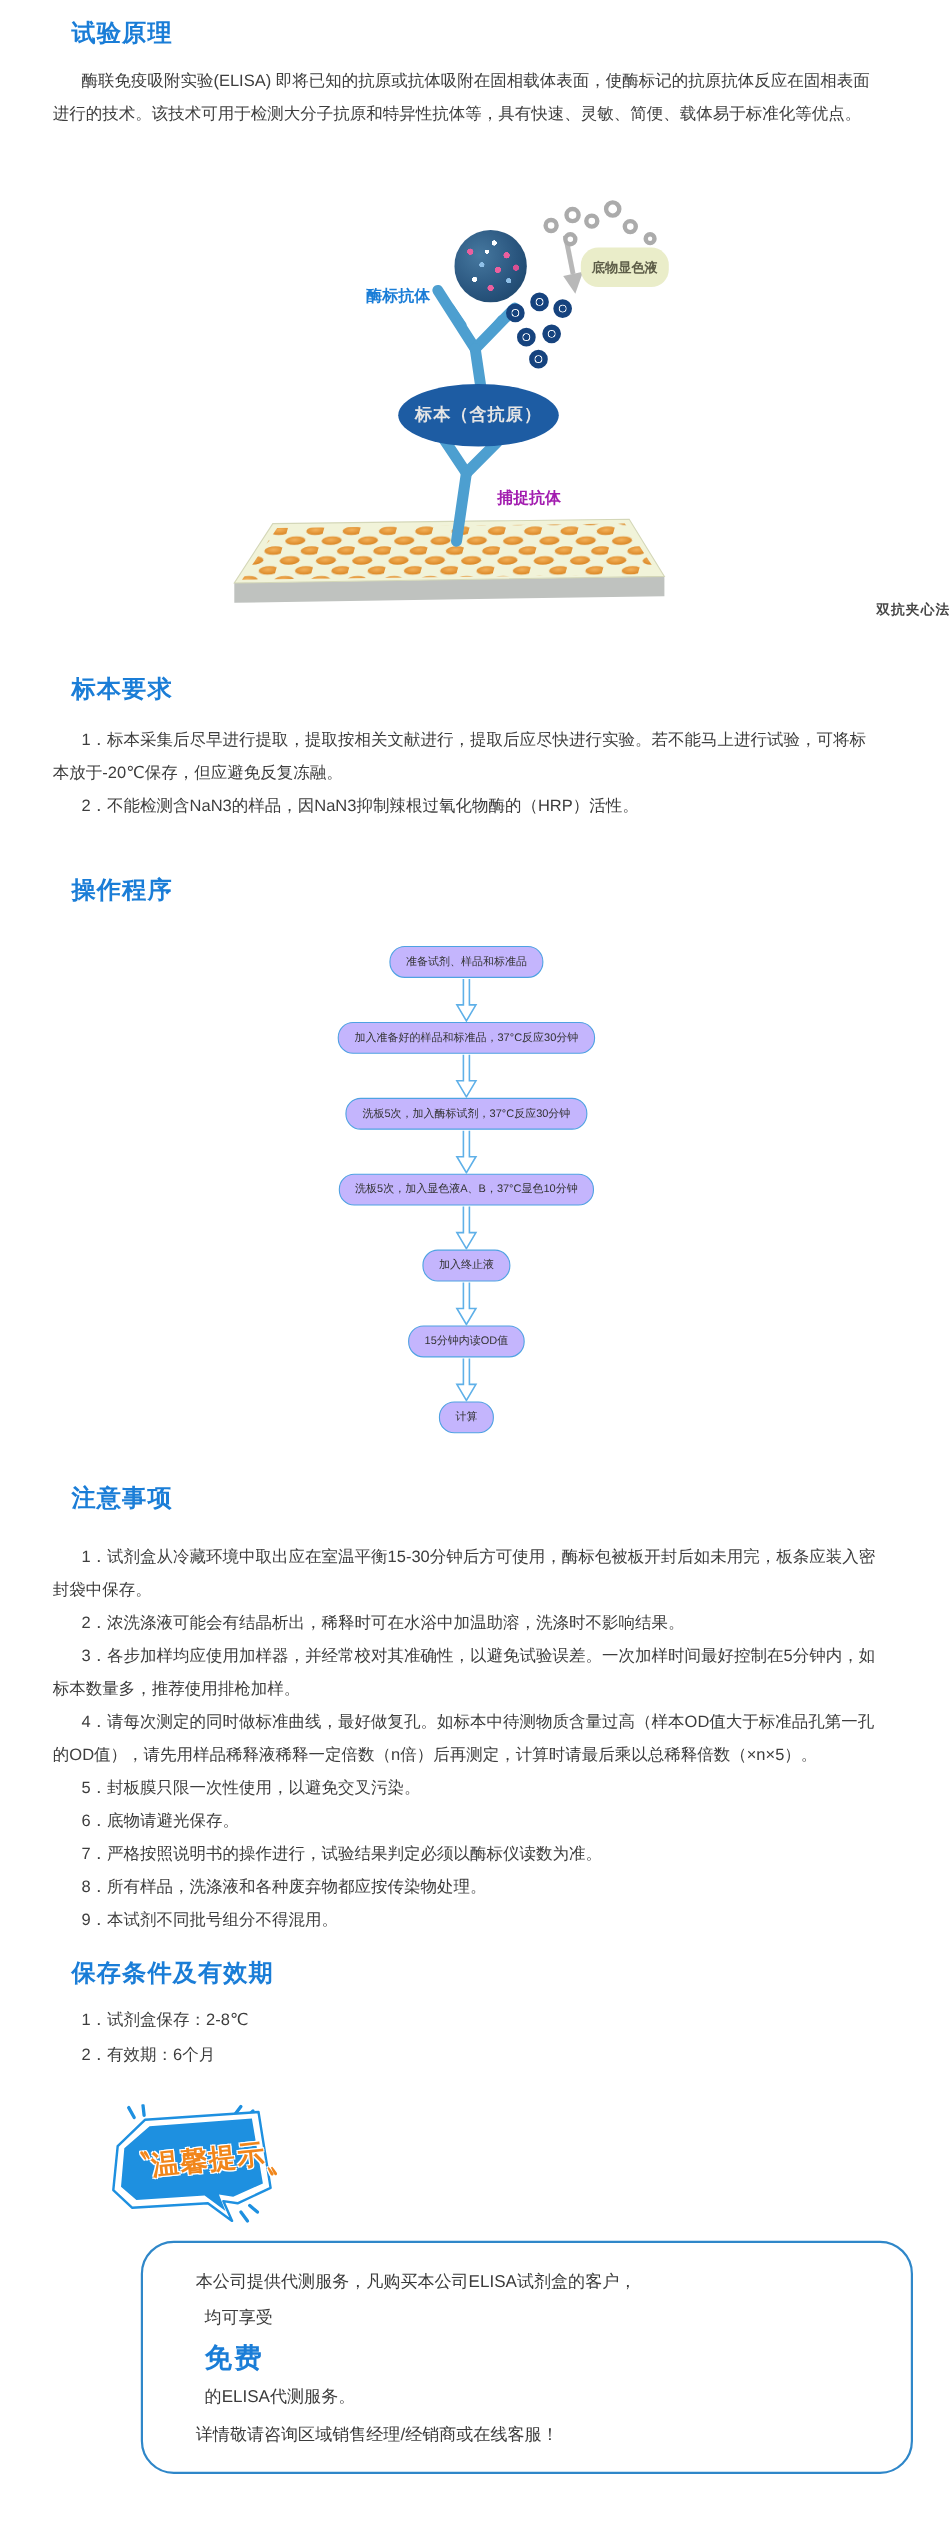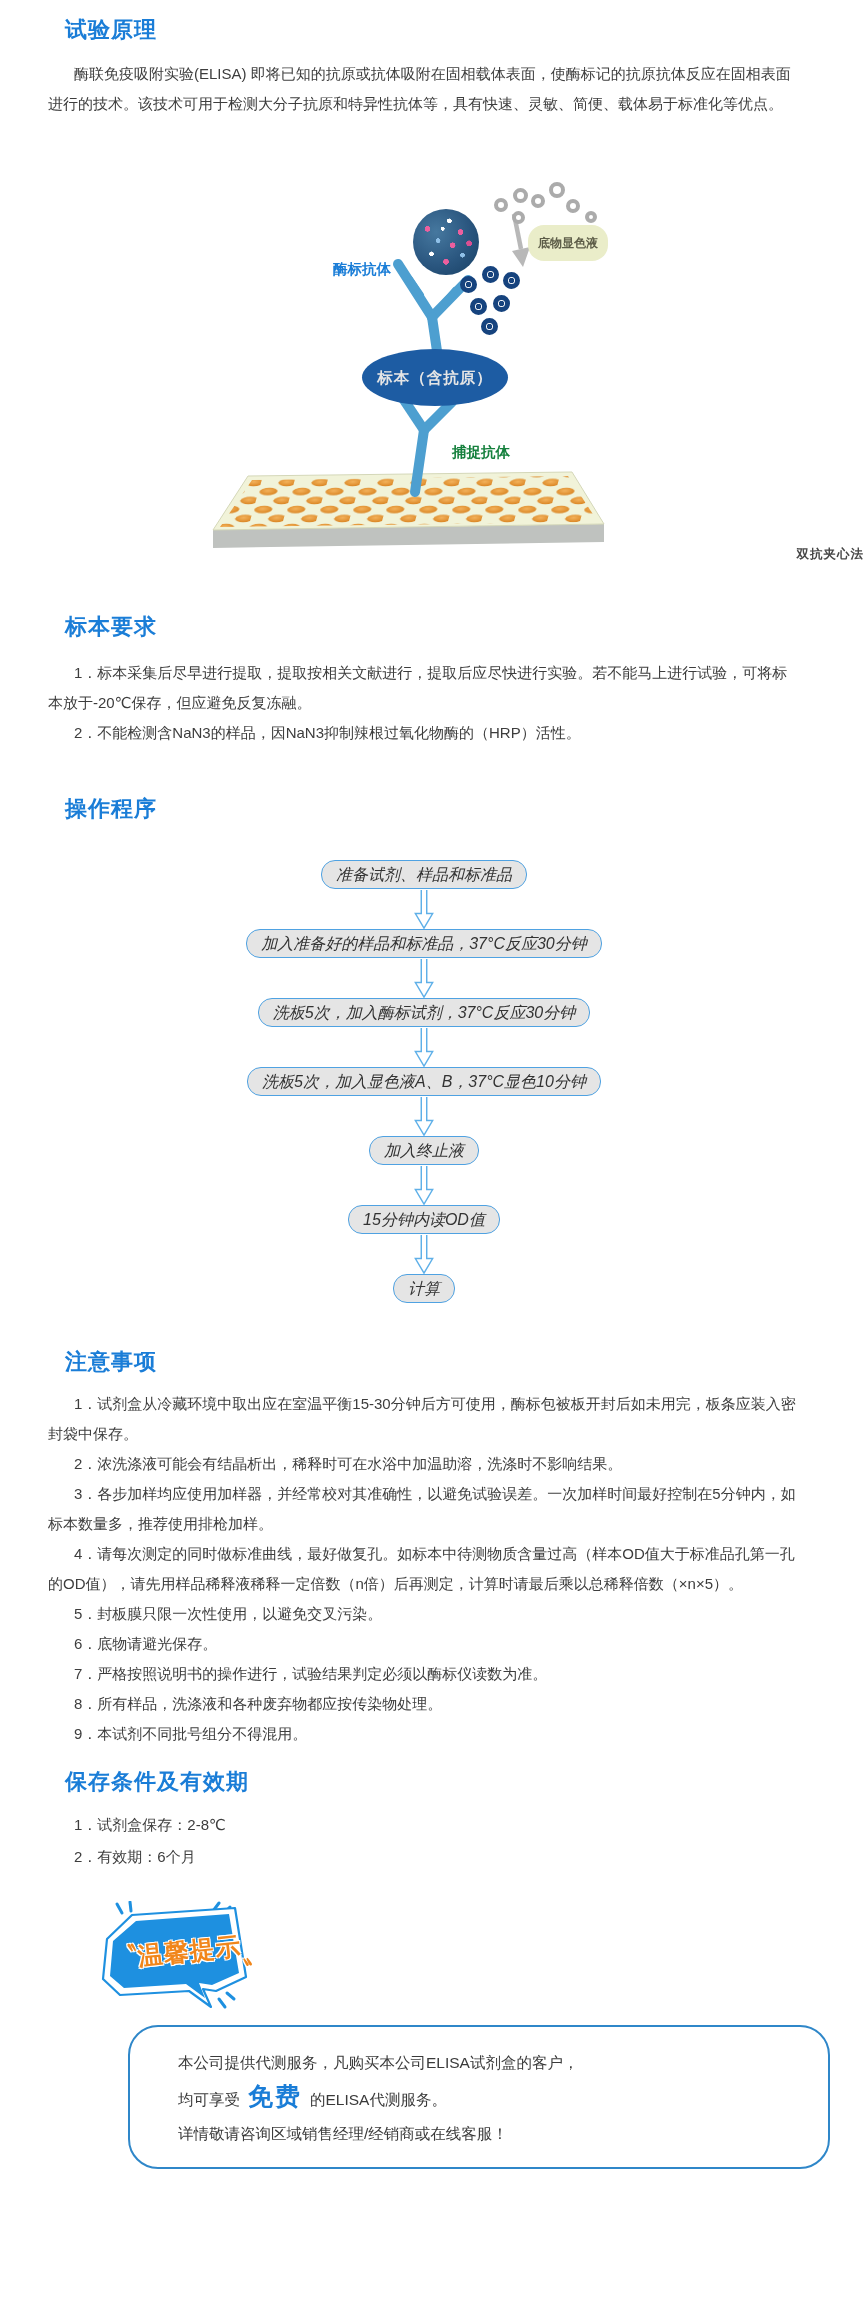--- a/index.html
+++ b/index.html
@@ -46,38 +46,38 @@
     position: absolute; left: 528px; top: 98px; width: 80px; height: 36px;
     background: #eaedc9; color: #5d5d48; font-size: 12px; font-weight: bold;
     text-align: center; line-height: 36px; border-radius: 16px;
   }
   .lbl-enzyme { position: absolute; left: 333px; top: 133px; color: #1a7dd7; font-size: 14.5px; font-weight: bold; }
   .specimen-ellipse {
     position: absolute; left: 362px; top: 222px; width: 146px; height: 57px;
     background: #1d5ca3; border-radius: 50%; color: #e5e5e5; font-size: 15.5px; font-weight: bold;
     text-align: center; line-height: 57px; letter-spacing: 1px;
   }
-  .lbl-capture { position: absolute; left: 452px; top: 316px; color: #15803d; font-size: 14.5px; font-weight: bold; }
+  .lbl-capture { position: absolute; left: 452px; top: 316px; color: #a21caf; font-size: 14.5px; font-weight: bold; }
   .plate-caption { position: absolute; left: 0; top: 419px; width: 864px; text-align: right;
     font-size: 12.5px; font-weight: bold; color: #474747; letter-spacing: 1px; }
 
   
   .sec-specimen .section-title { margin-top: 40px; }
   .sec-specimen .body-text:first-of-type { margin-top: 16px; }
   .sec-procedure .section-title { margin-top: 46px; }
 
   .flow { display: flex; flex-direction: column; align-items: center; margin-top: 36px; }
   .flow-box {
-    border: 1.6px solid #4fa2e2; border-radius: 14px; background: #e5e5e5;
-    padding: 3px 14px; font-size: 16px; color: #333; line-height: 21px; white-space: nowrap; font-style: italic;
+    border: 1.6px solid #4fa2e2; border-radius: 14px; background: #c4b5fd;
+    padding: 3px 14px; font-size: 10px; color: #333; line-height: 21px; white-space: nowrap;
   }
   .flow-arrow { width: 22px; height: 40px; display: block; }
 
   .sec-notes .section-title { margin-top: 44px; }
-  .sec-notes .body-text:first-of-type { margin-top: 12px; }
+  .sec-notes .body-text:first-of-type { margin-top: 24px; }
   .sec-storage .section-title { margin-top: 18px; }
   .sec-storage .body-text { line-height: 32px; }
   .sec-storage .body-text:first-of-type { margin-top: 12px; }
 
   
   .tip-badge { position: relative; width: 160px; height: 112px; margin: 28px 0 0 47px; }
   .tip-badge-text {
     position: absolute; left: 22px; top: 34px; width: 120px;
     transform: rotate(-6deg);
     color: #f1861b; font-size: 25px; font-weight: bold; letter-spacing: 1px; white-space: nowrap;
@@ -86,21 +86,21 @@
   .tip-quote { font-size: 20px; vertical-align: 6px; }
   .tip-quote.close { vertical-align: -10px; }
 
   
   .service-box {
     margin: 12px 0 0 80px; width: 702px; min-height: 136px;
     border: 2.5px solid #2f87c9; border-radius: 30px; background: #fff;
     padding: 20px 36px 18px 48px;
   }
   .service-line { font-size: 15.5px; color: #3a3a3a; line-height: 31px; }
-  .service-line-free { display: flex; align-items: baseline; line-height: 36px; }
+  .service-line-free { display: flex; align-items: baseline; line-height: 36px; flex-direction: column; }
   .free-highlight { color: #1a7dd7; font-size: 25px; font-weight: bold; margin: 0 8px; letter-spacing: 2px; }
 </style>
 </head>
 <body>
 
 <div class="content">
 
   <section class="sec-principle">
     <h2 class="section-title">试验原理</h2>
     <p class="body-text">酶联免疫吸附实验(ELISA) 即将已知的抗原或抗体吸附在固相载体表面，使酶标记的抗原抗体反应在固相表面进行的技术。该技术可用于检测大分子抗原和特异性抗体等，具有快速、灵敏、简便、载体易于标准化等优点。</p>

